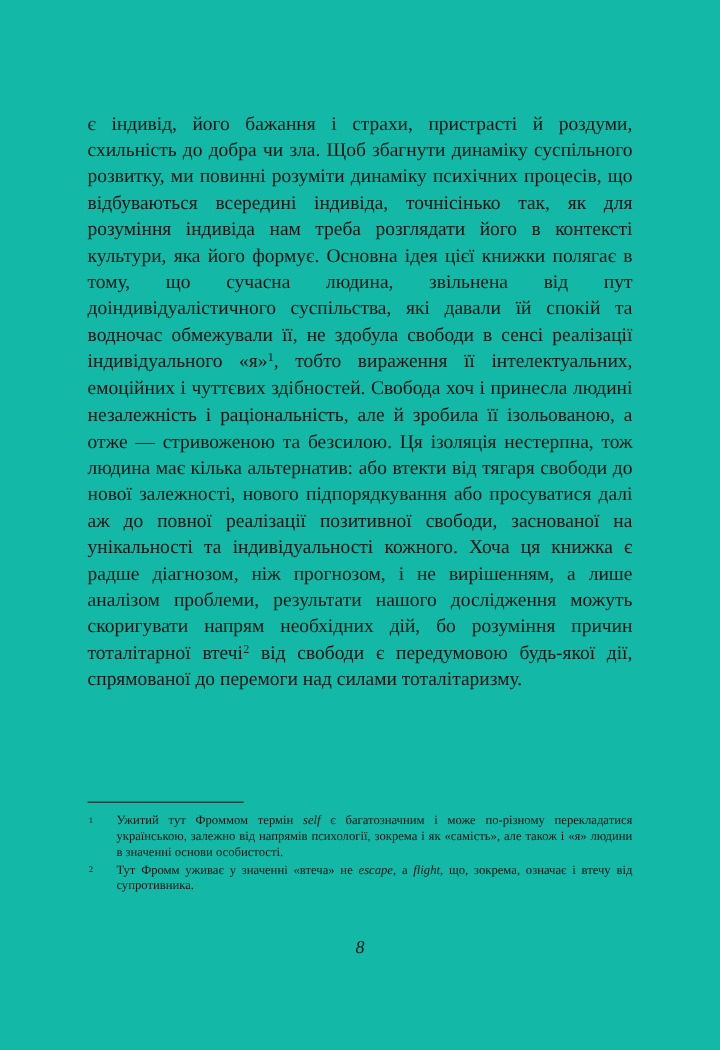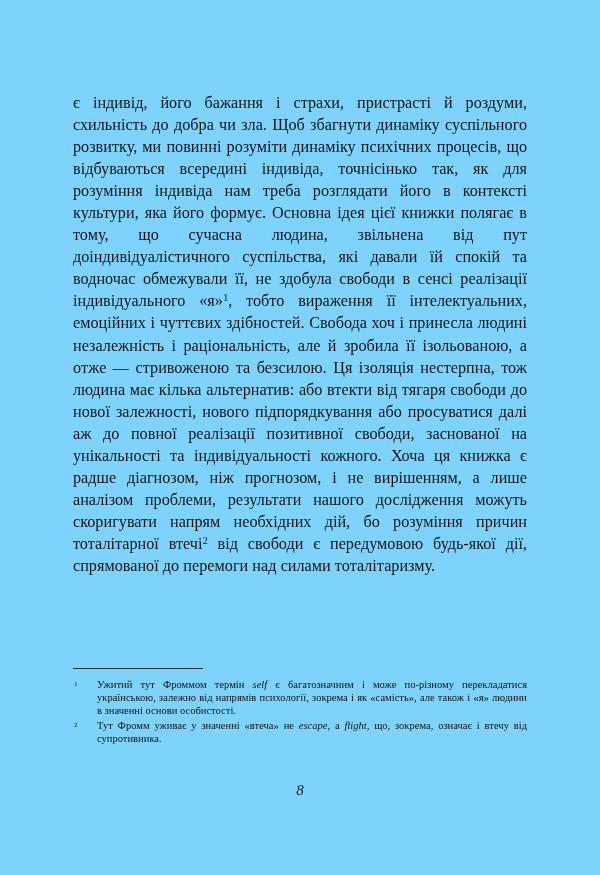--- a/index.html
+++ b/index.html
@@ -17,21 +17,21 @@
     color: #141414;
     -webkit-font-smoothing: antialiased;
   }
 
   .page {
     position: absolute;
     left: 0;
     top: 0;
     width: 600px;
     height: 875px;
-    background: #7dd3fc;
+    background: #14b8a6;
   }
 
   
   .text-block {
     position: absolute;
     left: 73px;
     top: 92px;
     width: 454px;
   }
 

